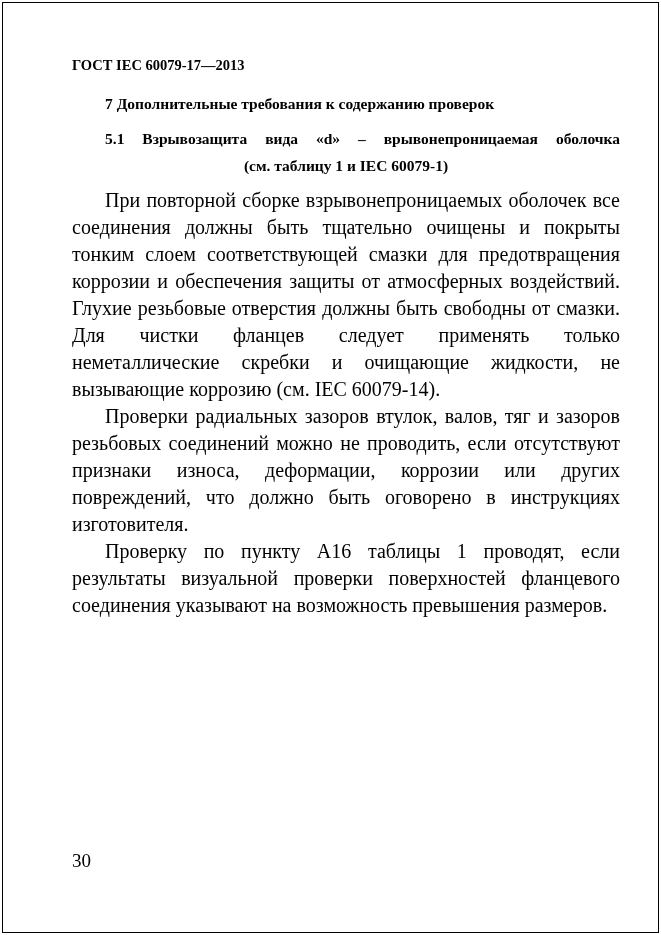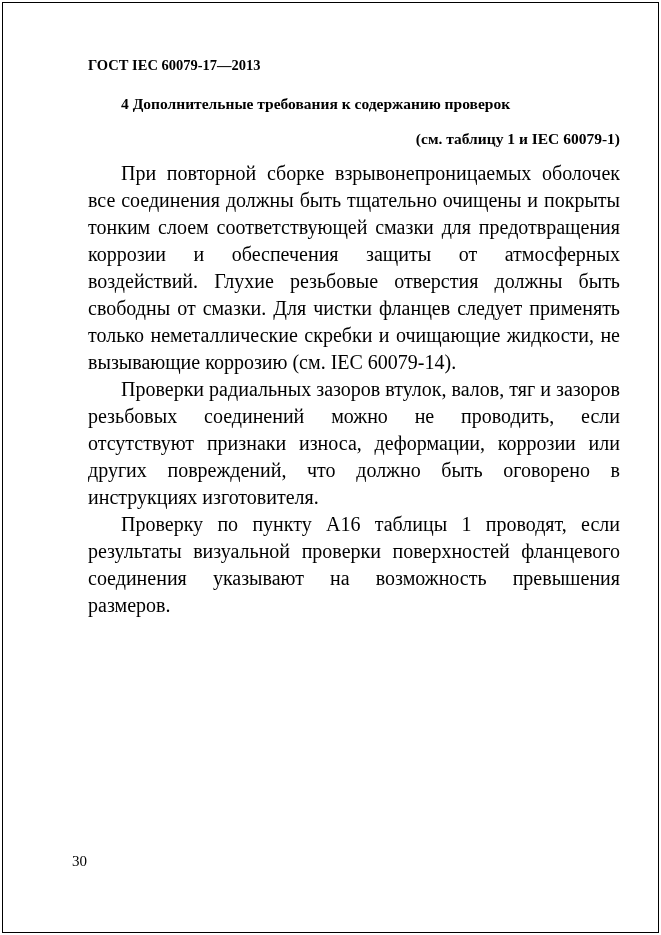--- a/index.html
+++ b/index.html
@@ -17,21 +17,21 @@
 
   .border-frame {
     position: absolute;
     left: 2px; top: 2px; right: 2px; bottom: 2px;
     border: 1px solid #000000;
     pointer-events: none;
   }
 
   .content {
     position: absolute;
-    left: 88px;
+    left: 72px;
     right: 41px;
     top: 56px;
   }
 
   .doc-number {
     font-weight: bold;
     font-size: 14.5px;
     line-height: 18px;
     margin-bottom: 16px;
   }
@@ -45,51 +45,52 @@
 
   .heading.indent-first { text-indent: 33px; }
 
   .heading .line { display: block; }
   .heading .line.first {
     text-indent: 33px;
     text-align: justify;
     text-align-last: justify;
   }
   .heading .line.cont {
-    text-align: right;
+    text-align: center;
   }
 
   p.body-par {
     font-size: 20px;
     line-height: 27px;
     text-align: justify;
     text-indent: 33px;
   }
 
   .page-number {
     position: absolute;
     left: 72px;
     top: 852px;
-    font-size: 15px;
+    font-size: 19px;
     line-height: 18px;
   }
 </style>
 </head>
 <body>
 
 <div class="page">
   <div class="border-frame"></div>
 
   <div class="content">
 
     <div class="doc-number">ГОСТ IEC 60079-17—2013</div>
 
-    <div class="heading indent-first">4 Дополнительные требования к содержанию проверок</div>
+    <div class="heading indent-first">7 Дополнительные требования к содержанию проверок</div>
 
     <div class="heading">
+      <span class="line first">5.1 Взрывозащита вида «d» – врывонепроницаемая оболочка</span>
       <span class="line cont">(см. таблицу 1 и IEC 60079-1)</span>
     </div>
 
 
     <p class="body-par">При повторной сборке взрывонепроницаемых оболочек все соединения должны быть тщательно очищены и покрыты тонким слоем соответствующей смазки для предотвращения коррозии и обеспечения защиты от атмосферных воздействий. Глухие резьбовые отверстия должны быть свободны от смазки. Для чистки фланцев следует применять только неметаллические скребки и очищающие жидкости, не вызывающие коррозию (см. IEC 60079-14).</p>
 
     <p class="body-par">Проверки радиальных зазоров втулок, валов, тяг и зазоров резьбовых соединений можно не проводить, если отсутствуют признаки износа, деформации, коррозии или других повреждений, что должно быть оговорено в инструкциях изготовителя.</p>
 
     <p class="body-par">Проверку по пункту А16 таблицы 1 проводят, если результаты визуальной проверки поверхностей фланцевого соединения указывают на возможность превышения размеров.</p>
 

